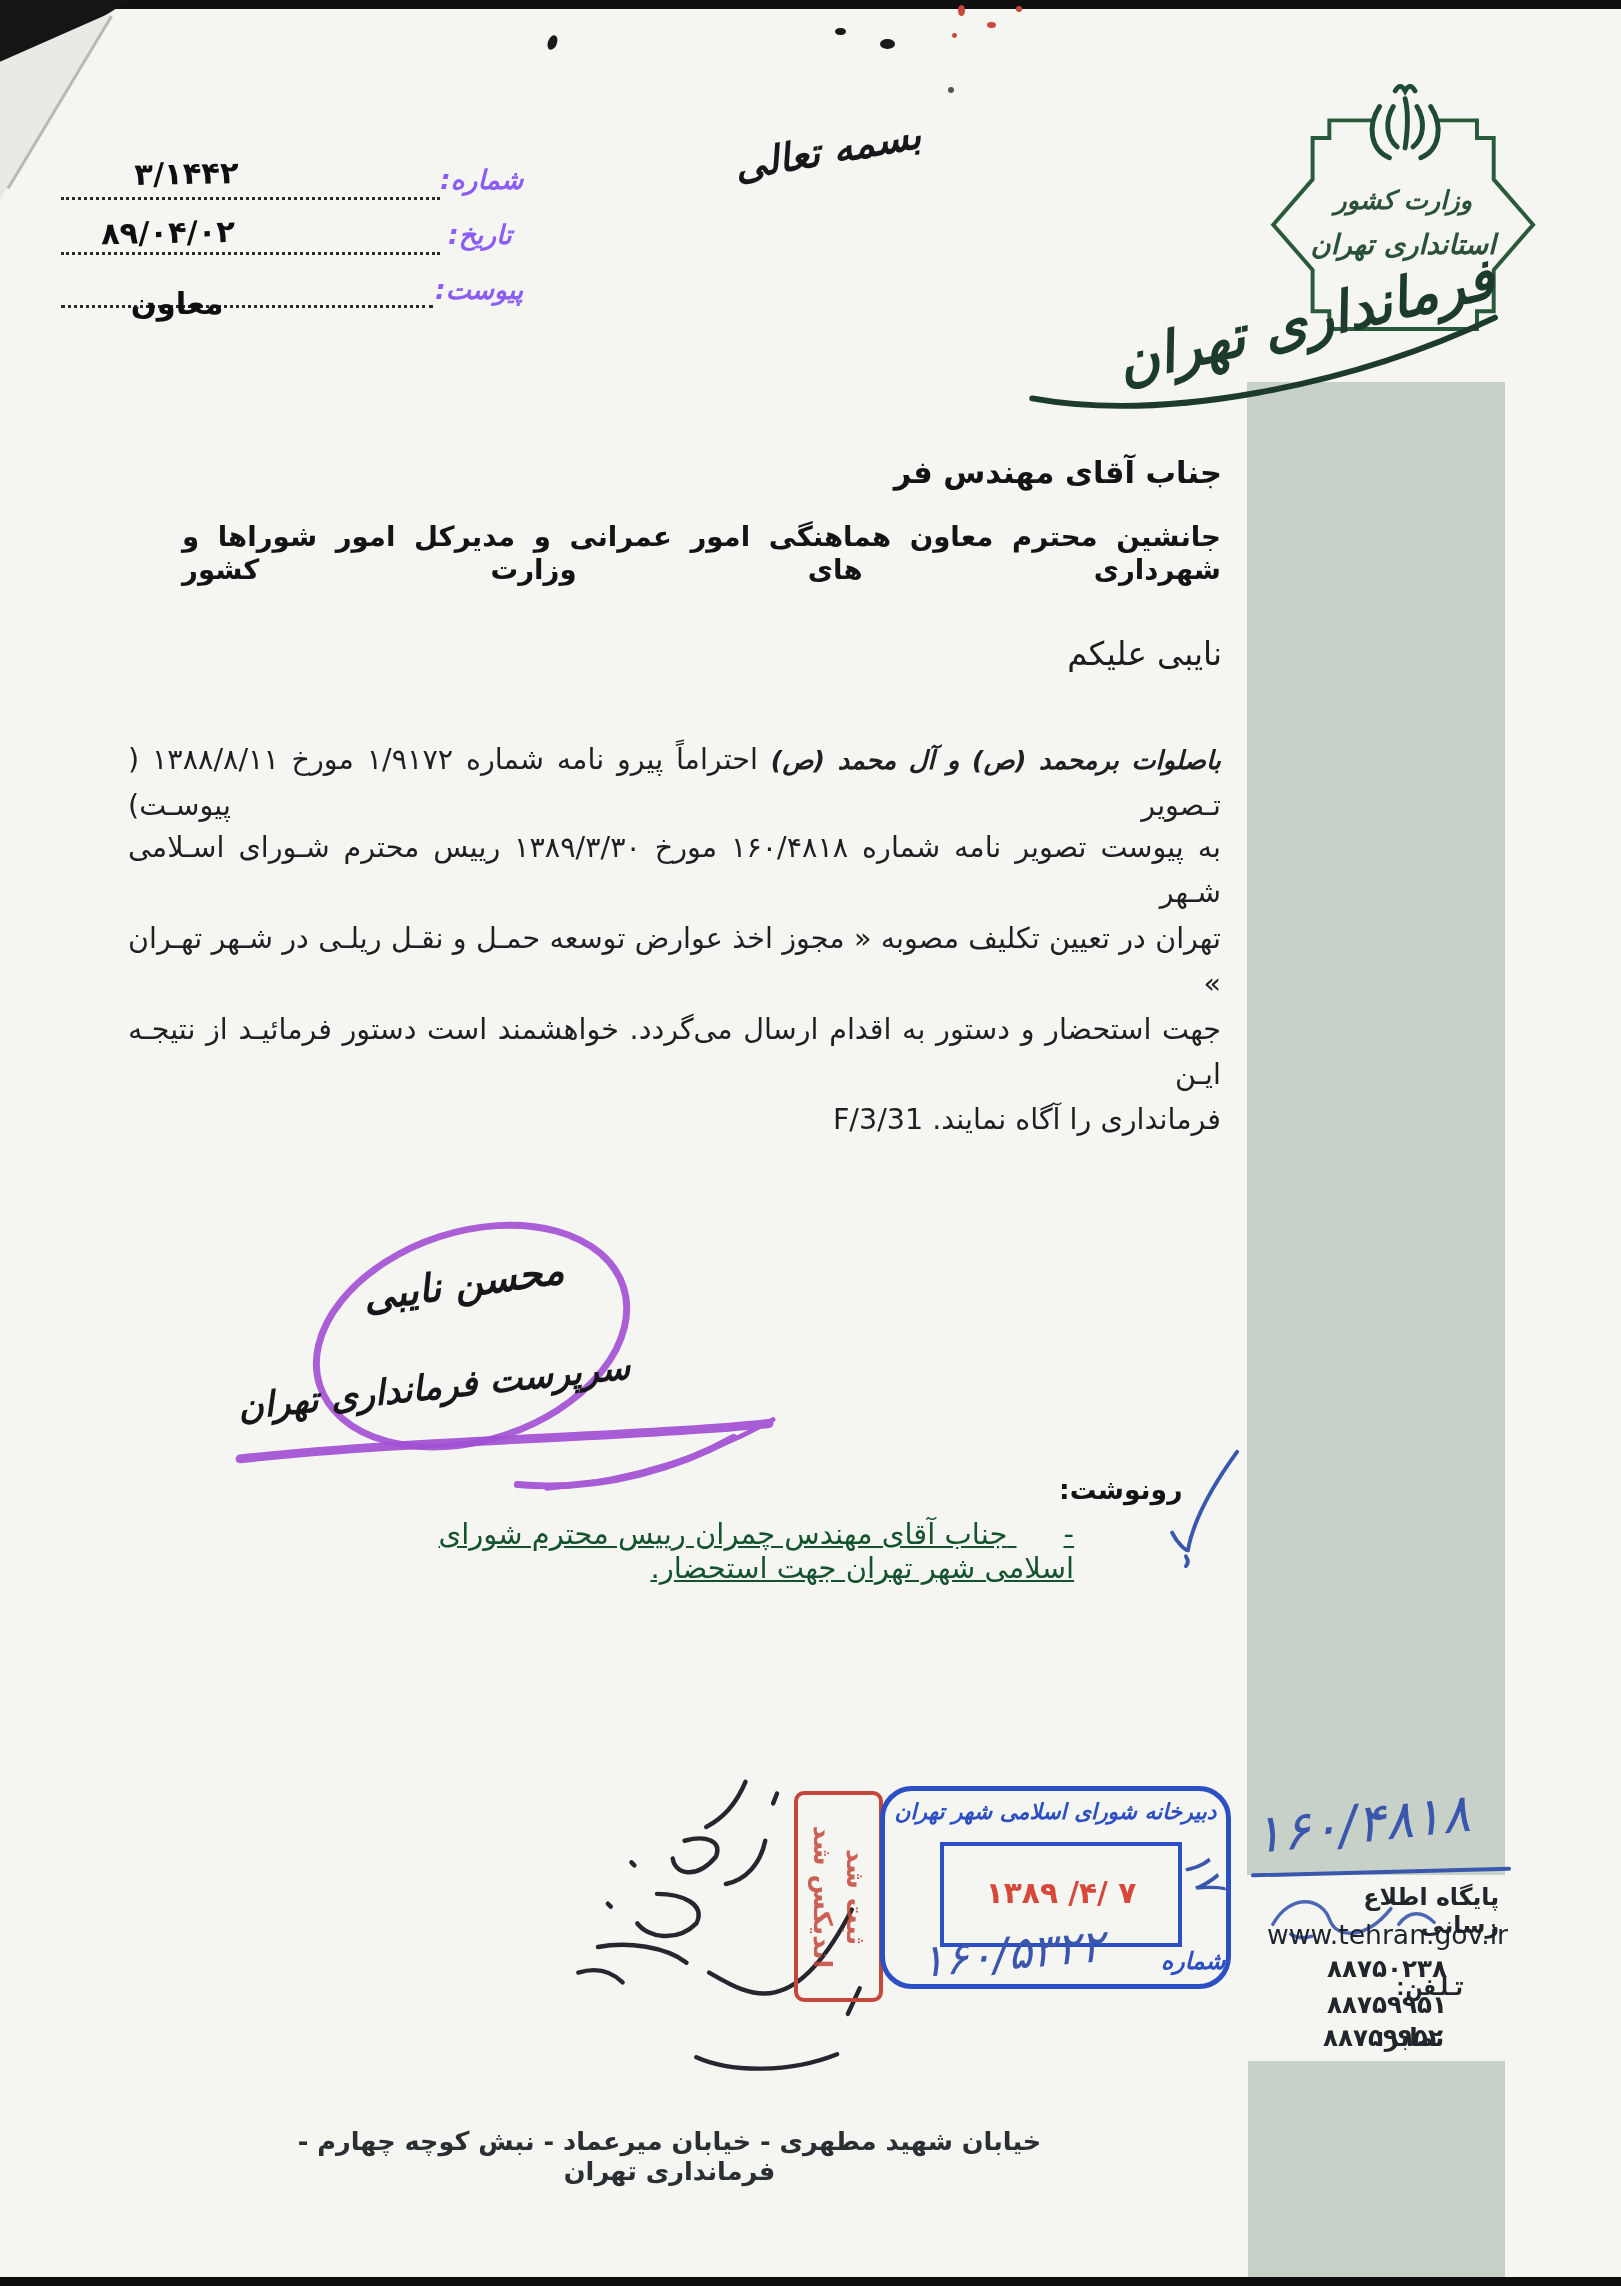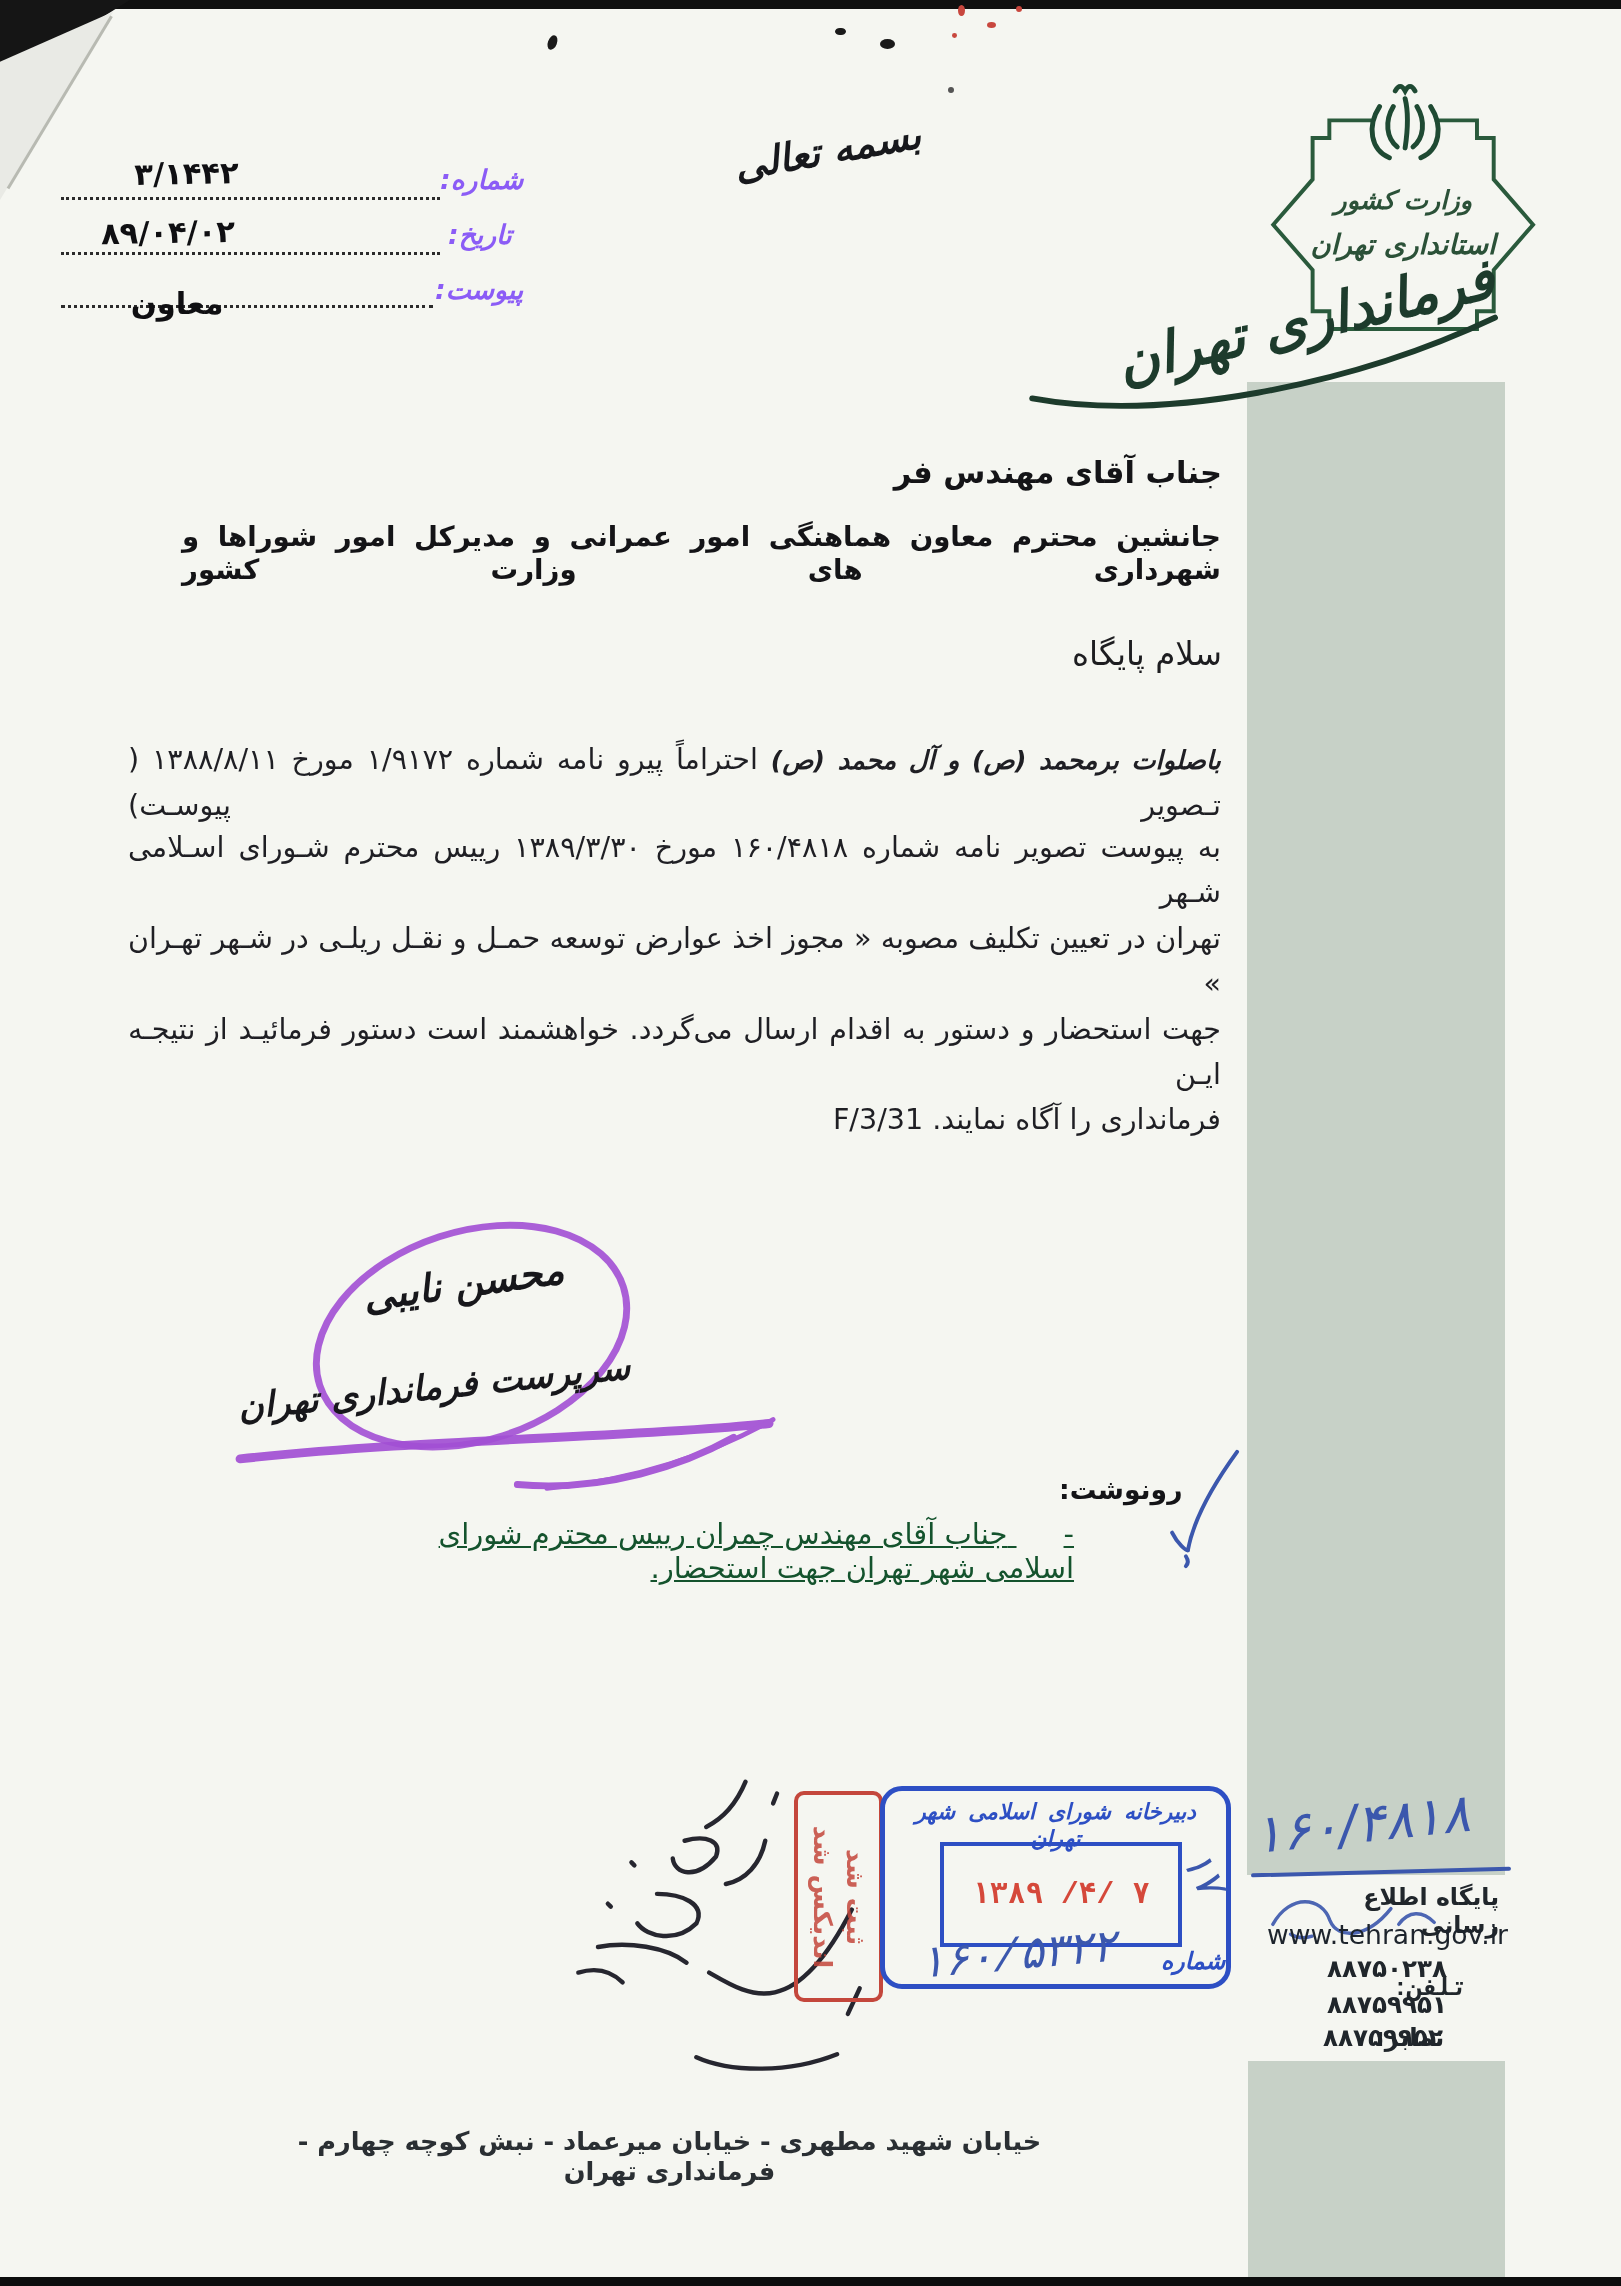--- a/index.html
+++ b/index.html
@@ -31,21 +31,21 @@
   .sig-title{font-size:35px;font-weight:600;font-style:italic;text-align:center;transform:rotate(-6deg);color:#17171b;white-space:nowrap;}
   
   .cc-label{font-size:26.6px;font-weight:bold;color:#141417;}
   .cc-item{font-size:29px;color:#14532d;text-align:right;text-decoration:underline;}
   .cc-dash{margin-left:47px;}
   
   .red-stamp{border:4.9px solid #c4473c;border-radius:9.9px;}
   .red-stamp-inner{position:absolute;left:50%;top:50%;width:207px;
      transform:translate(-50%,-50%) rotate(90deg);text-align:center;
      color:#c4473c;font-weight:bold;font-size:25.6px;line-height:33px;opacity:.85;}
-  .blue-stamp{border:5.9px solid #2d4fc4;border-radius:22px;font-family:Liberation Mono, monospace;}
+  .blue-stamp{border:5.9px solid #2d4fc4;border-radius:32px;}
   .blue-stamp-title{position:absolute;left:0;top:7.9px;width:100%;text-align:center;
      color:#2d4fc4;font-size:21.7px;font-weight:bold;font-style:italic;}
   .blue-inner-rect{position:absolute;border:4.9px solid #2d4fc4;}
   .stamp-date{position:absolute;left:0;top:29.6px;width:100%;text-align:center;
      color:#d5483a;font-size:29.6px;font-weight:bold;letter-spacing:3px;}
   .pen{color:#3b57ad;}
   .hand-num{font-style:italic;white-space:nowrap;}
   
   .foot-portal{font-size:23.6px;font-weight:bold;color:#20262b;text-align:right;}
   .foot-web{font-size:26.6px;font-weight:normal;color:#1d242c;}
@@ -106,21 +106,21 @@
     </svg>
   </div>
   <div class="abs calli-gov" style="left:1069px;top:288px;width:473px;text-align:center;">فرمانداری تهران</div>
   <svg class="abs" style="left:1024px;top:296px;" width="493" height="128" viewBox="0 0 500 130">
     <path d="M8,104 C140,128 330,92 478,22" fill="none" stroke="#1d3b2c" stroke-width="6" stroke-linecap="round"></path>
   </svg>
 
   <div class="abs bold-line" style="left:335px;top:455px;width:887px;text-align:right;font-size:30.5px;">جناب آقای مهندس فر</div>
   <div class="abs bold-line just" style="left:182px;top:520px;width:1039px;font-size:27.6px;">جانشین محترم معاون هماهنگی امور عمرانی و مدیرکل امور شوراها و شهرداری های وزارت کشور</div>
 
-  <div class="abs" style="left:887px;top:635px;width:335px;text-align:right;font-size:32.5px;font-weight:500;">سلام پایگاه</div>
+  <div class="abs" style="left:887px;top:635px;width:335px;text-align:right;font-size:32.5px;font-weight:500;">نایبی علیکم</div>
 
   <div class="abs body-line just" style="left:128px;top:737px;width:1093px;">
     <span class="inv">باصلوات برمحمد (ص) و آل محمد (ص)</span>
     <span>احتراماً پیرو نامه شماره ۱/۹۱۷۲ مورخ ۱۳۸۸/۸/۱۱ ( تـصویر پیوسـت)</span>
   </div>
   <div class="abs body-line just" style="left:128px;top:825px;width:1093px;">به پیوست تصویر نامه شماره ۱۶۰/۴۸۱۸ مورخ ۱۳۸۹/۳/۳۰ رییس محترم شـورای اسـلامی شـهر</div>
   <div class="abs body-line just" style="left:128px;top:916px;width:1093px;">تهران در تعیین تکلیف مصوبه « مجوز اخذ عوارض توسعه حمـل و نقـل ریلـی در شـهر تهـران »</div>
   <div class="abs body-line just" style="left:128px;top:1007px;width:1093px;">جهت استحضار و دستور به اقدام ارسال می‌گردد. خواهشمند است دستور فرمائیـد از نتیجـه ایـن</div>
   <div class="abs body-line" style="left:128px;top:1097px;width:1093px;text-align:right;">
     <span>فرمانداری را آگاه نمایند.</span>

